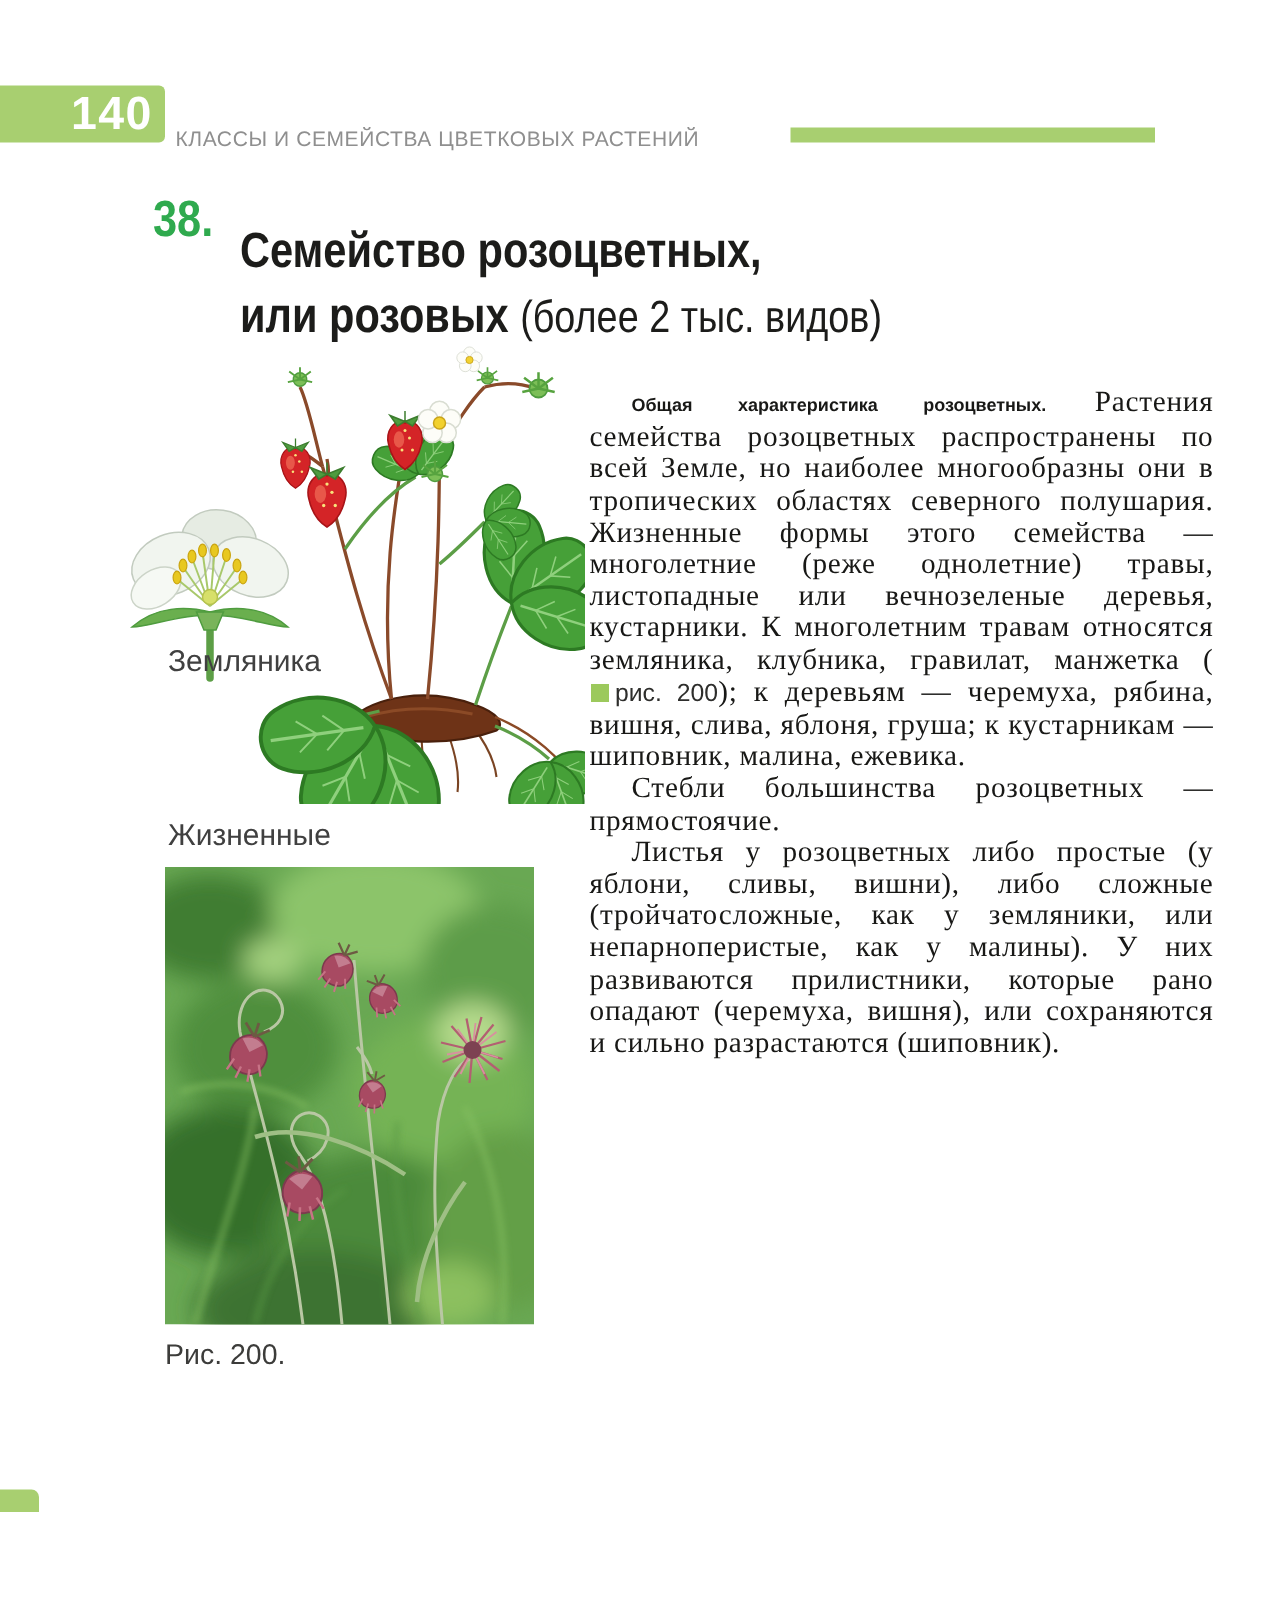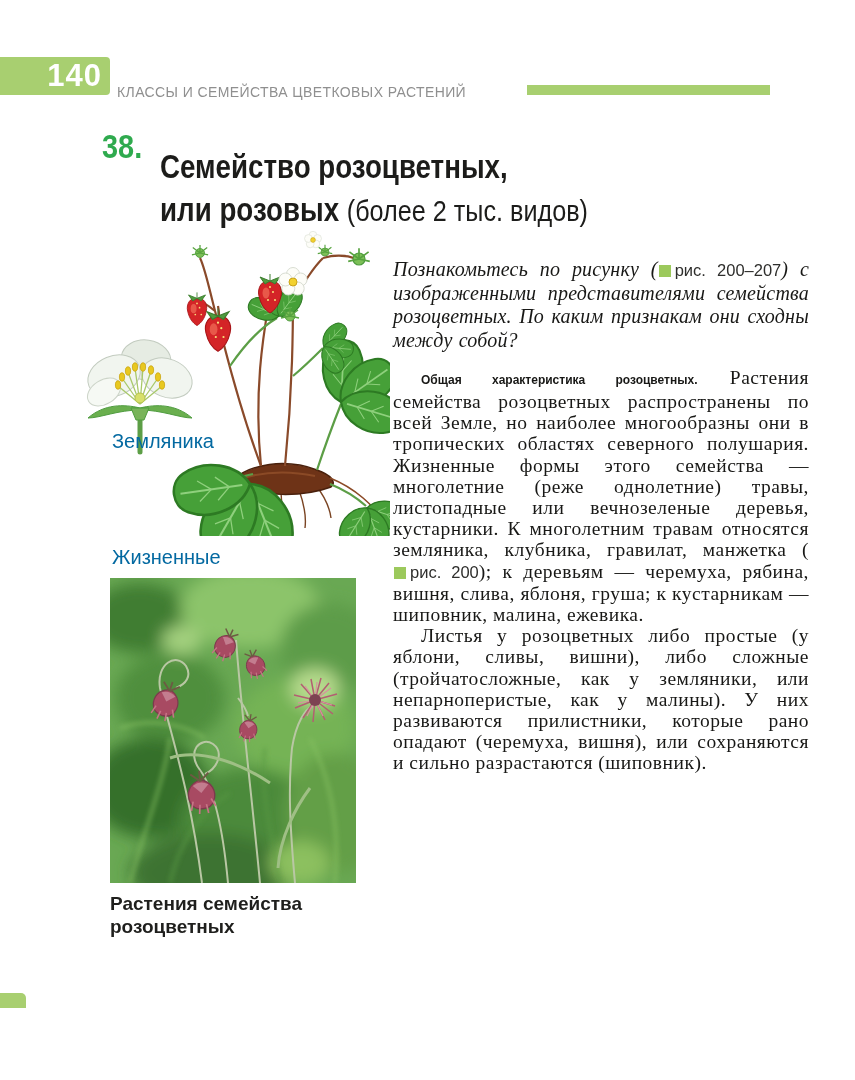--- a/index.html
+++ b/index.html
@@ -19,21 +19,21 @@
   
   .section-number { position:absolute; left:102px; top:127px; font-size:34px; font-weight:800;
                     color:var(--accent_green,#2faa4e); transform:scaleX(.85); transform-origin:left top; }
   .title { position:absolute; left:160px; top:123px; width:560px; font-size:33px; font-weight:800;
            color:#1c1c1a; line-height:43px; transform:scaleX(.84); transform-origin:left top;
            letter-spacing:0; }
   .title .light { font-weight:400; font-size:30px; }
 
   
   .straw { position:absolute; left:85px; top:226px; width:305px; height:310px; }
-  .label { position:absolute; font-size:20px; color:#0369a1; }
+  .label { position:absolute; font-size:20px; color:#404040; }
   .label.strawberry { left:112px; top:430px; }
   .label.avens { left:112px; top:546px; }
   .photo { position:absolute; left:110px; top:578px; width:246px; height:305px; }
   .caption { position:absolute; left:110px; top:892px; width:252px; font-size:19px;
              line-height:23px; color:#1f1f1d; }
   .caption .num { font-weight:400; color:#3c3c3a; display:block; }
   .caption .text { font-weight:700; }
 
   
   .right-col { position:absolute; left:393px; top:258px; width:416px; }
@@ -258,26 +258,26 @@
           <g stroke="#d8909f" stroke-width="1.2">
             <path d="M0,0 l16,-12 M0,0 l2,-18 M0,0 l-10,-14 M0,0 l-17,3 M0,0 l-8,16 M0,0 l8,16 M0,0 l17,5"></path>
           </g>
           <circle r="6" fill="#7d4252"></circle>
         </g>
       </g>
     </g>
   </svg>
 
   <div class="caption">
-    <span class="text">Растения семейства розоцветных</span>
+    <span class="num">Рис. 200.</span>
   </div>
 
   <div class="right-col">
-    <p class="lead"><span>Познакомьтесь по рисунку (</span><span class="figref"><span class="sq"></span><span class="frtext">рис. 200–207</span></span><span>) с изображенными представителями семейства розоцветных. По каким признакам они сходны между собой?</span></p>
 
     <p class="bodyp indent"><span class="runin">Общая характеристика розоцветных.</span>
 <span>Растения семейства розоцветных распространены по всей Земле, но наиболее многообразны они в тропических областях северного полушария. Жизненные формы этого семейства — многолетние (реже однолетние) травы, листопадные или вечнозеленые деревья, кустарники. К многолетним травам относятся земляника, клубника, гравилат, манжетка (</span><span class="figref"><span class="sq"></span><span class="frtext">рис. 200</span></span><span>); к деревьям — черемуха, рябина, вишня, слива, яблоня, груша; к кустарникам — шиповник, малина, ежевика.</span></p>
 
+    <p class="bodyp indent">Стебли большинства розоцветных — прямостоячие.</p>
     <p class="bodyp indent">Листья у розоцветных либо простые (у яблони, сливы, вишни), либо сложные (тройчатосложные, как у земляники, или непарноперистые, как у малины). У них развиваются прилистники, которые рано опадают (черемуха, вишня), или сохраняются и сильно разрастаются (шиповник).</p>
   </div>
 
   <div class="corner"></div>
 </div>
 
 </body></html>

